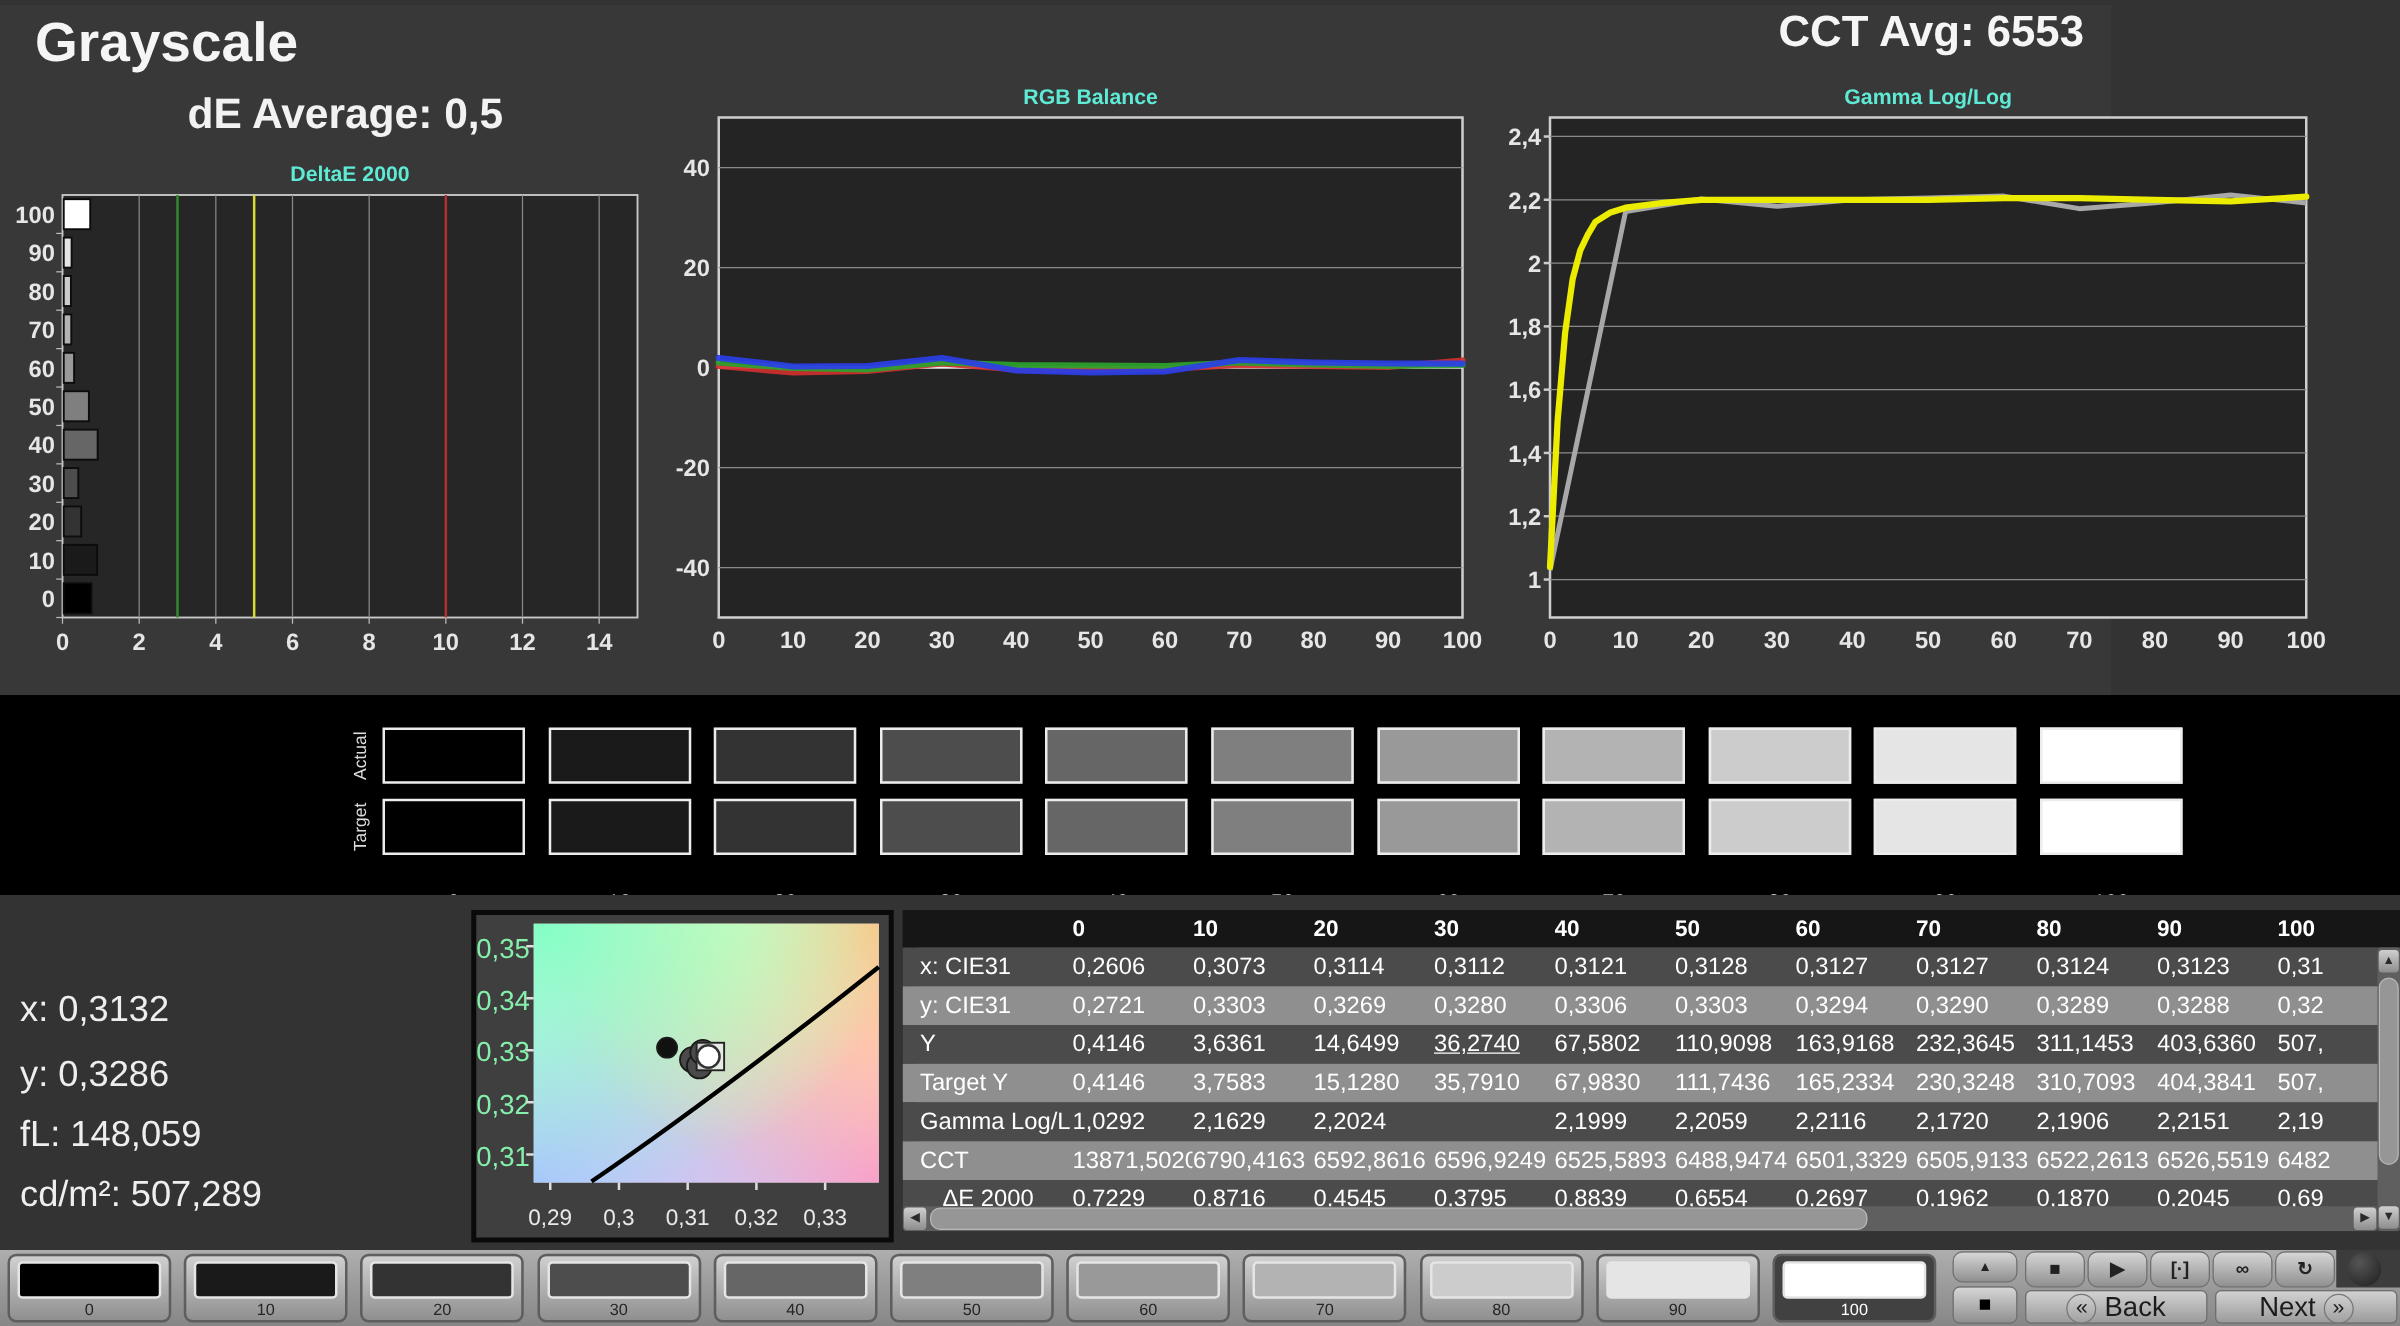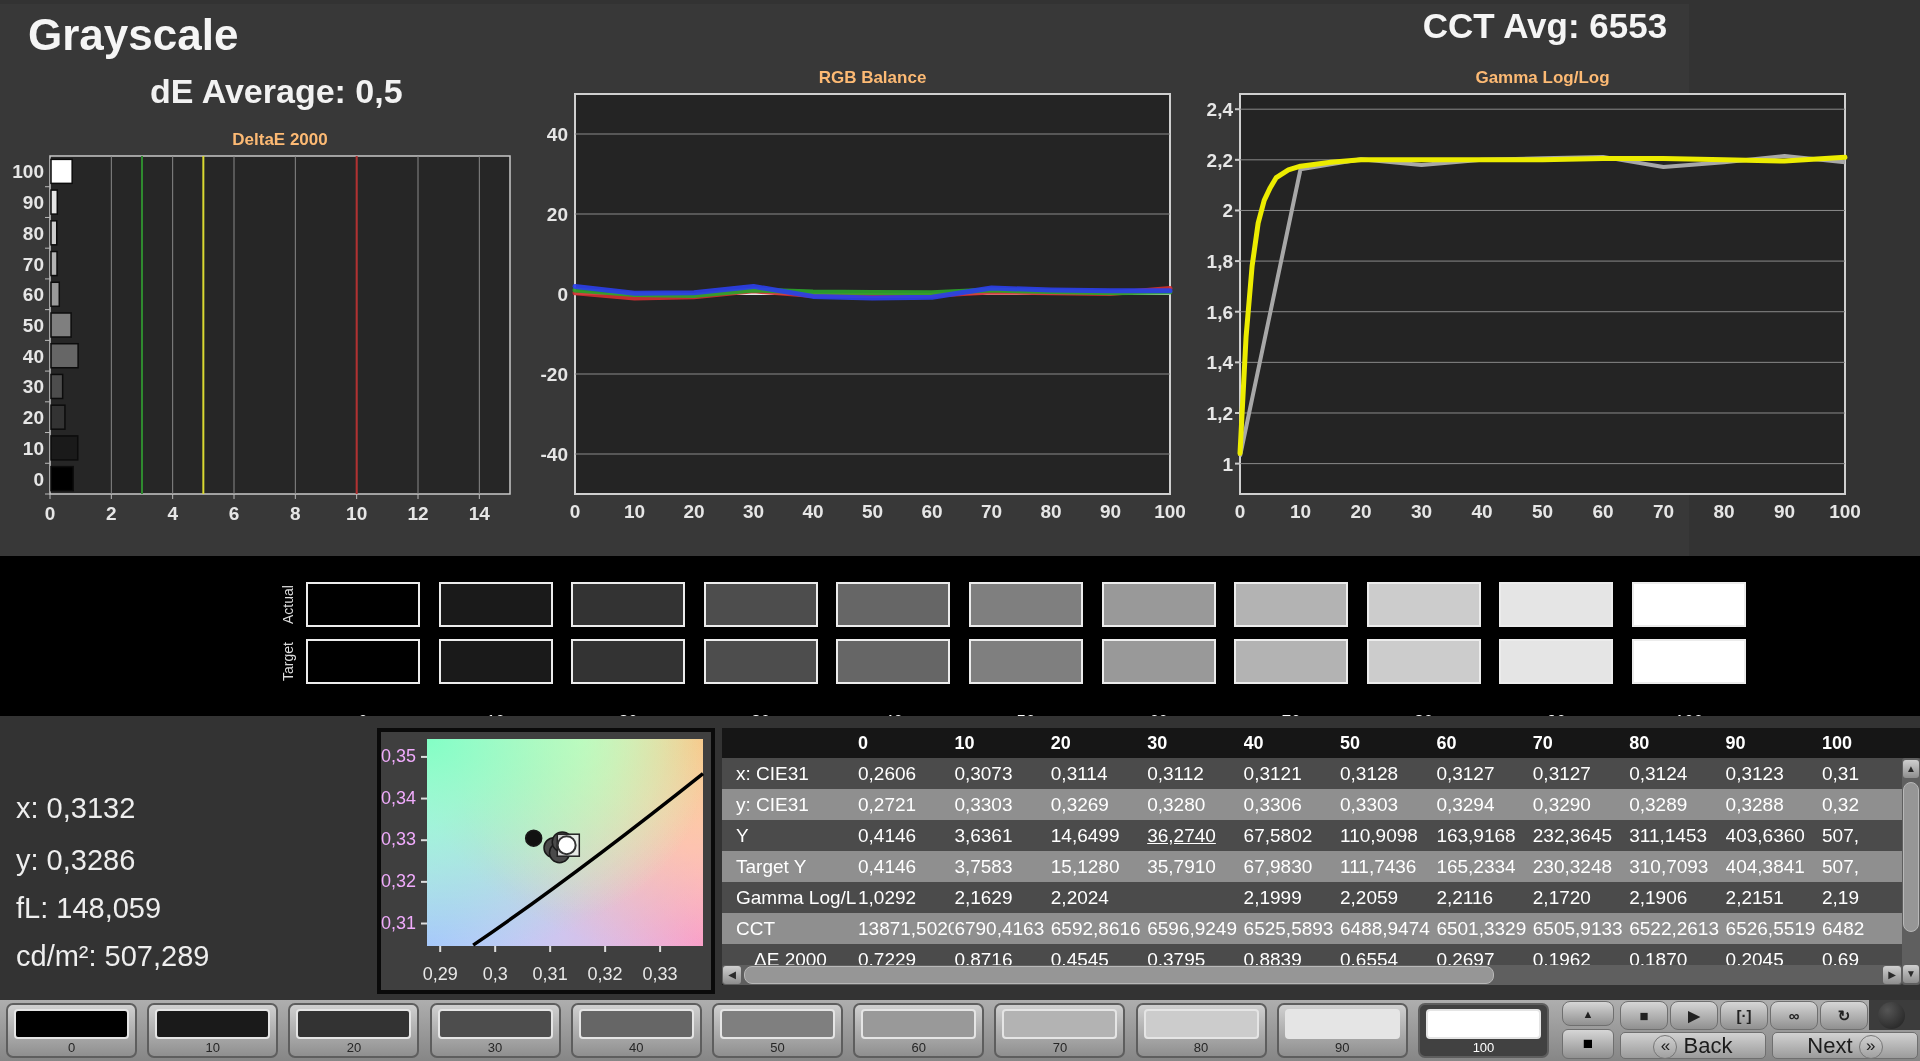--- a/index.html
+++ b/index.html
@@ -5,21 +5,21 @@
   html,body{margin:0;padding:0;background:#1d1d1d;}
   #app{position:relative;width:1920px;height:1061px;overflow:hidden;
        font-family:"Liberation Sans",sans-serif;color:#f0f0f0;background:#333;}
   
   .top{position:absolute;left:0;top:4px;width:1689px;height:556px;background:#383838;font-weight:bold;}
   .gs-title{position:absolute;left:28px;top:6px;font-size:44px;color:#f5f5f5;}
   .de-avg{position:absolute;left:150px;top:68px;font-size:34px;color:#f2f2f2;}
   .big-label{position:absolute;top:2px;font-size:35px;text-align:center;color:#f5f5f5;}
   .big-label.tg{left:560px;width:620px;}
   .big-label.cct{left:1245px;width:600px;}
-  .chart-title{position:absolute;font-size:17px;text-align:center;color:#fdba74;}
+  .chart-title{position:absolute;font-size:17px;text-align:center;color:#5eead4;}
   .chart-title.delta{left:50px;width:460px;top:126px;}
   .chart-title.rgb{left:575px;width:595px;top:64px;}
   .chart-title.gamma{left:1240px;width:605px;top:64px;}
   svg text{font-family:"Liberation Sans",sans-serif;}
   #svg-delta{position:absolute;left:0;top:148px;}
   #svg-rgb{position:absolute;left:530px;top:84px;}
   #svg-gamma{position:absolute;left:1195px;top:84px;}
   
   .strip{position:absolute;left:0;top:556px;width:1920px;height:160px;background:#000;}
   .rot{position:absolute;left:280px;width:18px;font-size:14px;color:#ddd;
@@ -37,21 +37,21 @@
        border:4px solid #0a0a0a;box-sizing:border-box;}
   .cie-grad{position:absolute;left:46px;top:7px;width:276px;height:207px;
     background:
       radial-gradient(at 0% 0%, rgba(125,255,195,.95), rgba(125,255,195,0) 75%),
       radial-gradient(at 55% 0%, rgba(235,255,190,.8), rgba(235,255,190,0) 60%),
       radial-gradient(at 100% 0%, rgba(255,195,130,.95), rgba(255,195,130,0) 75%),
       radial-gradient(at 0% 100%, rgba(165,195,255,.95), rgba(165,195,255,0) 75%),
       radial-gradient(at 100% 100%, rgba(255,150,200,.95), rgba(255,150,200,0) 80%),
       #f6fbf2;}
   .cie svg{position:absolute;left:0;top:0;}
-  .cie-ylab{position:absolute;left:0;width:42px;text-align:left;font-size:18px;color:#f0abfc;}
+  .cie-ylab{position:absolute;left:0;width:42px;text-align:left;font-size:22px;color:#86efac;}
   .cie-xlab{position:absolute;top:232px;width:56px;text-align:center;font-size:18px;color:#e8e8e8;}
   
   .tbl{position:absolute;left:722px;top:12px;width:1198px;height:257px;background:#3a3a3a;overflow:hidden;}
   .tgut{position:absolute;left:0;top:0;width:12px;height:257px;background:#141414;}
   .trow{position:absolute;left:0;width:1198px;white-space:nowrap;overflow:hidden;}
   .thead{background:#161616;}
   .rowA{background:#4b4b4b;} .rowB{background:#8f8f8f;}
   .tcell{position:absolute;top:0;height:100%;font-size:19px;color:#fff;line-height:31px;
          overflow:hidden;white-space:nowrap;}
   .thead .tcell{font-weight:bold;font-size:18px;line-height:30px;}

